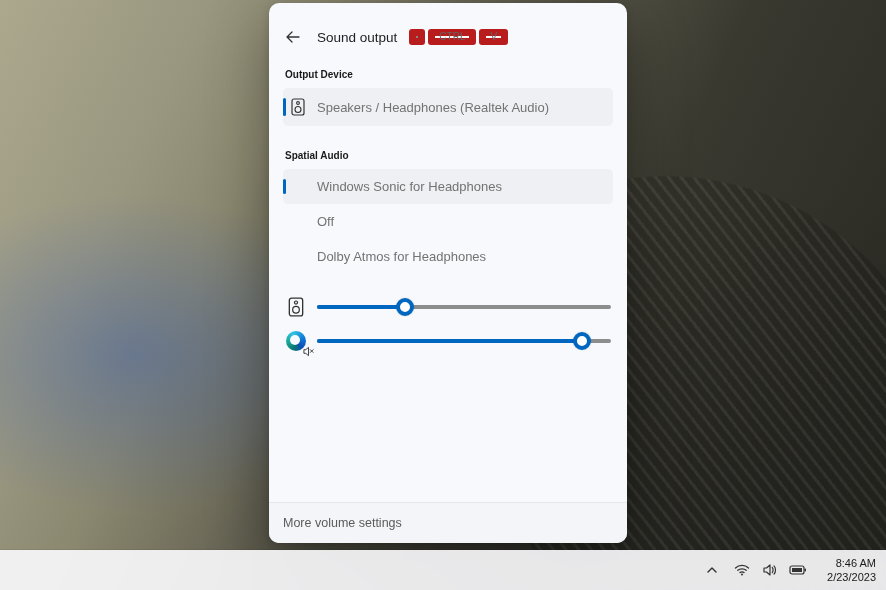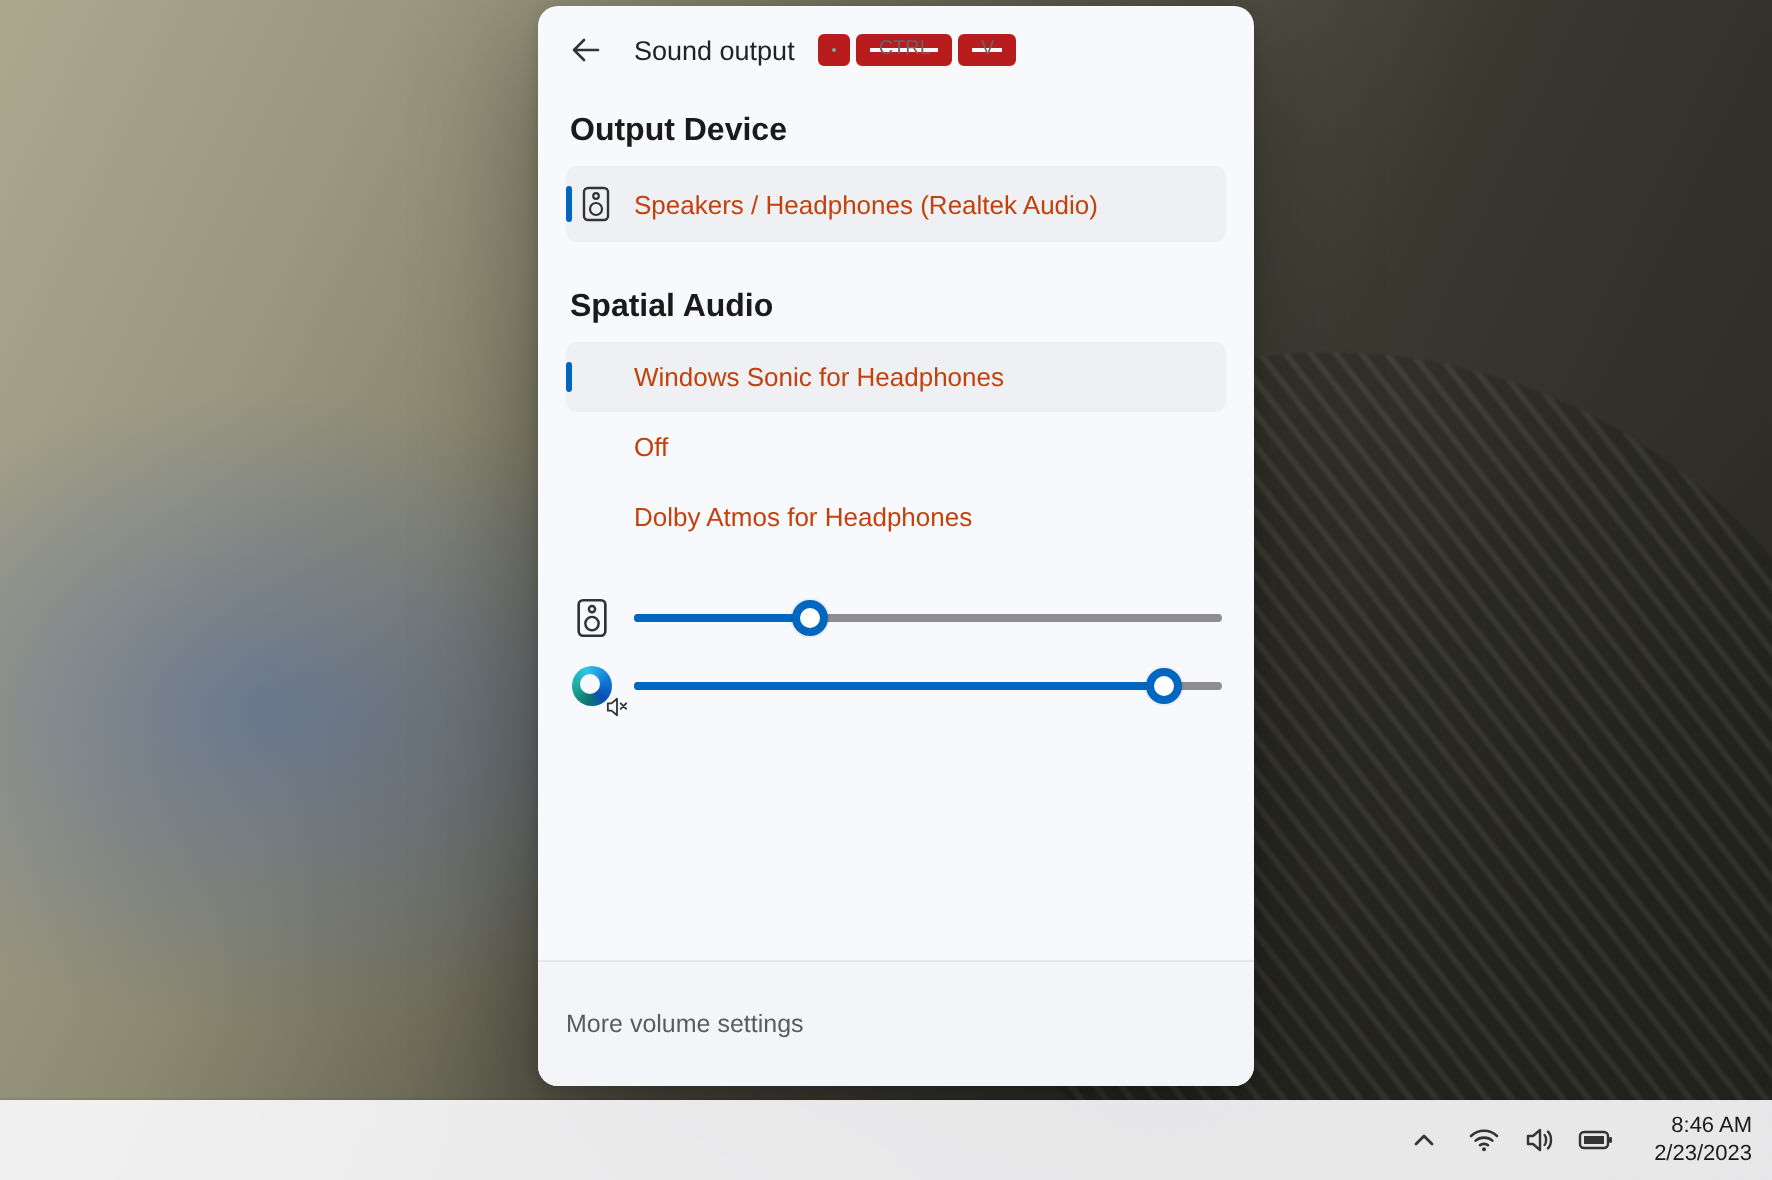--- a/index.html
+++ b/index.html
@@ -48,20 +48,21 @@
       box-shadow: 0 20px 60px rgba(0,0,0,0.35), 0 2px 8px rgba(0,0,0,0.15);
       display: flex;
       flex-direction: column;
       overflow: hidden;
     }
     .flyout-header {
       display: flex;
       align-items: center;
       padding: 8px 10px 4px 10px;
       gap: 10px;
+      margin-top: 12px;
     }
     .back-btn {
       width: 28px;
       height: 28px;
       display: flex;
       align-items: center;
       justify-content: center;
       border-radius: 4px;
       cursor: pointer;
     }
@@ -90,32 +91,32 @@
     .key.winkey{
       width:16px;
       padding:0;
     }
     .flyout-body {
       flex: 1;
       padding: 6px 14px 0 14px;
       overflow-y: auto;
     }
     .section-title {
-      font-size: 16px;
+      font-size: 10px;
       font-weight: 600;
       color: #1a1a1a;
       margin: 8px 0 8px 2px;
     }
     .list-item {
       display: flex;
       align-items: center;
       padding: 10px 10px 10px 6px;
       border-radius: 5px;
       font-size: 13px;
-      color: #c2410c;
+      color: #737373;
       gap: 10px;
       cursor: pointer;
       position: relative;
     }
     .list-item.selected {
       background: #eef0f3;
     }
     .list-item.selected::before {
       content: "";
       position: absolute;
@@ -180,21 +181,21 @@
       width: 18px;
       height: 18px;
       transform: translate(-50%, -50%);
       background: #fff;
       border: 4px solid #0067c0;
       border-radius: 50%;
       box-shadow: 0 0 0 1px rgba(0,0,0,0.05);
     }
     .flyout-footer {
       border-top: 1px solid #e5e7ea;
-      padding: 24px 14px;
+      padding: 13px 14px;
       font-size: 12.5px;
       color: #5b5b5b;
       cursor: pointer;
       background: #f3f5f8;
     }
     .taskbar {
       position: absolute;
       bottom: 0;
       left: 0;
       right: 0;

